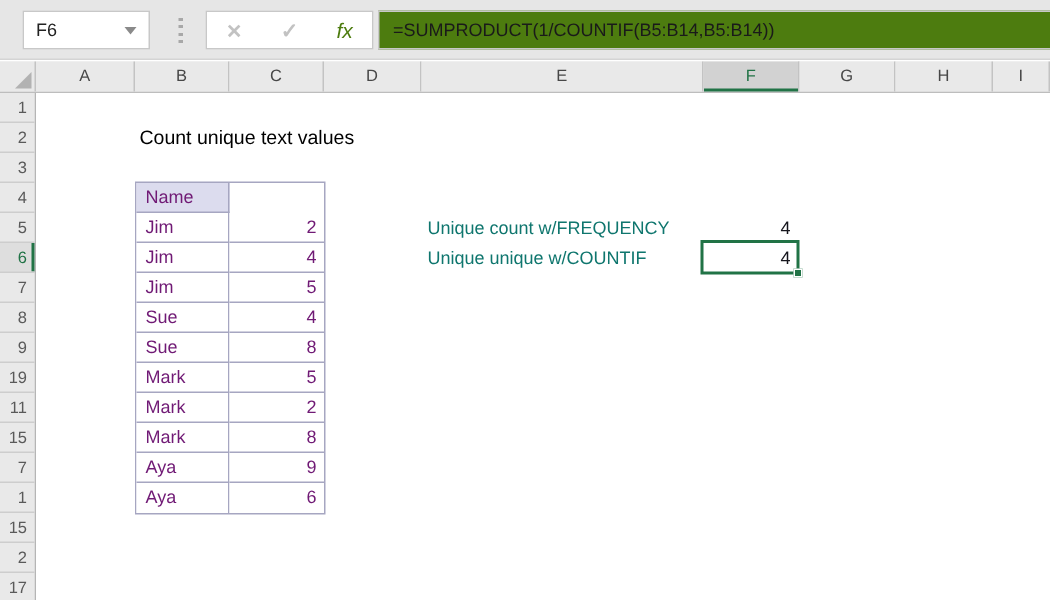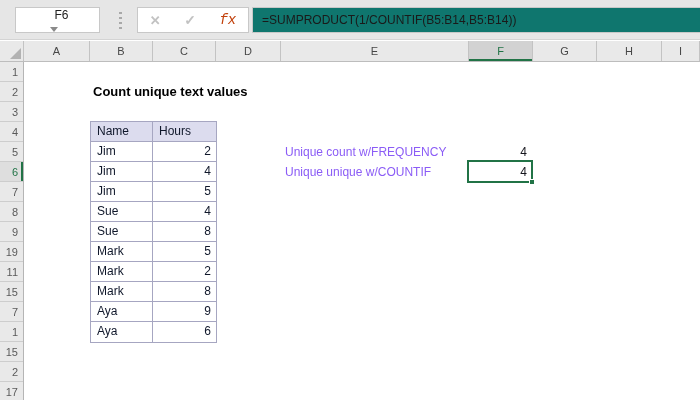--- a/index.html
+++ b/index.html
@@ -16,43 +16,43 @@
 
   
   .topbar {
     position: absolute; left: 0; top: 0; width: 700px; height: 40px;
     background: #e6e6e6; border-bottom: 1px solid #d4d4d4;
   }
   .namebox {
     position: absolute; left: 15px; top: 7px; width: 85px; height: 26px;
     background: #ffffff; border: 1px solid #c8c8c8;
     display: flex; align-items: center;
-    font-size: 12px; color: #222; flex-direction: column;
+    font-size: 12px; color: #222;
   }
   .namebox .nb-text { padding-left: 8px; flex: 1; }
   .nb-arrow {
     width: 0; height: 0; margin-right: 8px;
     border-left: 4px solid transparent; border-right: 4px solid transparent;
     border-top: 5px solid #8a8a8a;
   }
   .fb-dots {
     position: absolute; left: 119px; top: 12px; width: 3px; height: 17px;
     background-image: repeating-linear-gradient(to bottom, #a8a8a8 0 2px, rgba(0,0,0,0) 2px 5px);
   }
   .fb-buttons {
     position: absolute; left: 137px; top: 7px; width: 112px; height: 26px;
     background: #ffffff; border: 1px solid #c8c8c8;
     display: flex; align-items: center; justify-content: space-around;
   }
   .fb-cancel { color: #c2c2c2; font-size: 13px; font-weight: bold; }
   .fb-enter  { color: #c2c2c2; font-size: 14px; font-weight: bold; }
-  .fb-fx     { color: #c2410c; font-size: 14px; font-style: italic; font-family: Liberation Mono, monospace; }
+  .fb-fx     { color: #4d7c0f; font-size: 14px; font-style: italic; font-family: Liberation Sans, sans-serif; }
   .formula-box {
     position: absolute; left: 252px; top: 7px; width: 448px; height: 26px;
-    background: #0f766e; border: 1px solid #c8c8c8; border-right: none;
+    background: #4d7c0f; border: 1px solid #c8c8c8; border-right: none;
     display: flex; align-items: center;
     font-size: 12px; color: #1a1a1a;
   }
   .formula-box .f-text { padding-left: 9px; white-space: nowrap; }
 
   
   .colheads {
     position: absolute; left: 0; top: 41px; width: 700px; height: 21px;
     display: flex; background: #e9e9e9; border-bottom: 1px solid #bdbdbd;
   }
@@ -90,44 +90,44 @@
     box-shadow: inset -2px 0 0 #217346;
   }
 
   
   .sheet {
     position: absolute; left: 25px; top: 62px; width: 675px; height: 338px;
     background: #ffffff;
   }
   .sheet-title {
     position: absolute; left: 68px; top: 20px; height: 20px; line-height: 20px;
-    font-size: 13px; font-weight: bold; color: #000000; white-space: nowrap;
+    font-size: 13px; font-weight: normal; color: #000000; white-space: nowrap;
   }
 
   
   .xl-table {
     position: absolute; left: 65px; top: 59px; width: 127px;
     border: 1px solid #a6a6c1;
   }
   .xl-tr { display: flex; }
   .xl-td {
-    width: 63px; height: 20px; line-height: 19px; font-size: 12px; color: #0f172a;
+    width: 63px; height: 20px; line-height: 19px; font-size: 12px; color: #701a75;
     border-bottom: 1px solid #a6a6c1; background: #ffffff;
     overflow: hidden; white-space: nowrap;
   }
   .xl-td.c0 { border-right: 1px solid #a6a6c1; padding-left: 6px; width: 62px; }
   .xl-td.c1 { padding-right: 5px; text-align: right; width: 63px; }
   .xl-tr.head .xl-td { background: #dcdcee; text-align: left; }
   .xl-tr.head .xl-td.c1 { padding-left: 6px; padding-right: 0; }
   .xl-tr:last-child .xl-td { border-bottom: none; }
 
   
   .res-label {
     position: absolute; left: 260px; height: 20px; line-height: 20px;
-    font-size: 12px; color: #8b5cf6; white-space: nowrap;
+    font-size: 12px; color: #0f766e; white-space: nowrap;
   }
   .res-value {
     position: absolute; left: 444px; width: 64px; height: 20px; line-height: 20px;
     font-size: 12px; color: #16161d; text-align: right; padding-right: 6px;
   }
 
   
   .sel-box {
     position: absolute; left: 442px; top: 98px; width: 66px; height: 23px;
     border: 2px solid #217346;
@@ -195,21 +195,20 @@
       <div class="row-h">17</div>
     </div>
 
   <div class="sheet">
     <div class="sheet-title">Count unique text values</div>
 
     <div class="xl-table">
 
     <div class="xl-tr head">
           <div class="xl-td c0">Name</div>
-          <div class="xl-td c1">Hours</div>
         </div>
         <div class="xl-tr">
           <div class="xl-td c0">Jim</div>
           <div class="xl-td c1">2</div>
         </div>
         <div class="xl-tr">
           <div class="xl-td c0">Jim</div>
           <div class="xl-td c1">4</div>
         </div>
         <div class="xl-tr">

